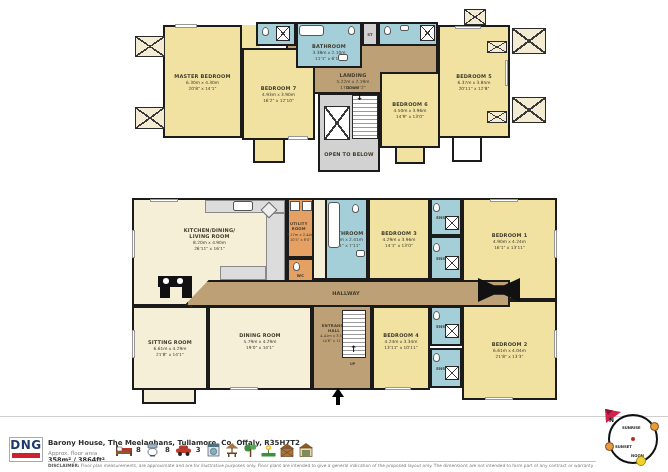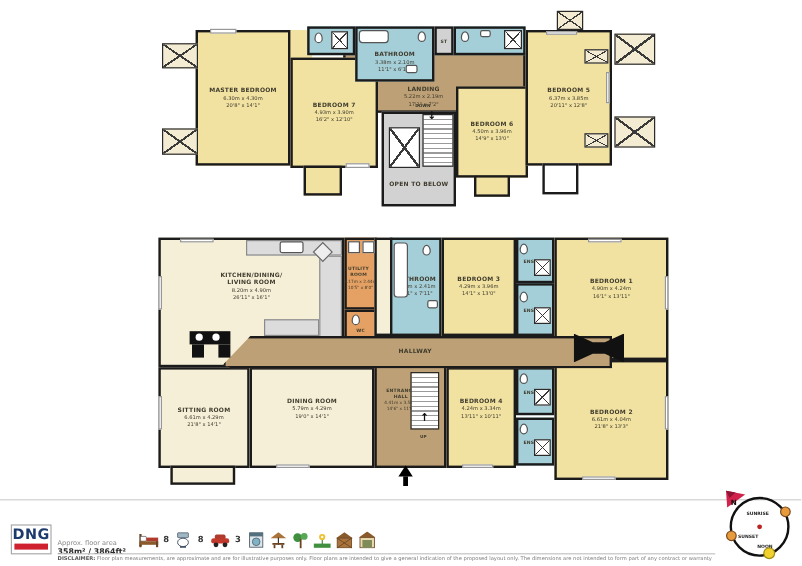--- a/index.html
+++ b/index.html
@@ -343,20 +343,21 @@
     <div class="win" style="left:554px;top:330px;width:3px;height:28px"></div>
   </div>
 
   <div class="divider"></div>
 
   <div class="logo">
     <div class="dng">DNG</div>
     <div class="strip"></div>
   </div>
 
+  <div class="addr">Barony House, The Meelaghans, Tullamore, Co. Offaly, R35H7T2</div>
   <div class="area-label">Approx. floor area</div>
   <div class="area-value">358m² / 3864ft²</div>
 
   <div class="icons">
     <span class="icn">
         <svg width="16" height="14" viewBox="0 0 16 14">
           <rect x="0" y="2" width="2" height="10" fill="#6b4423"></rect>
           <rect x="1" y="4" width="5" height="4" rx="1" fill="#fff" stroke="#555" stroke-width="0.6"></rect>
           <rect x="6" y="5" width="10" height="3" fill="#b03a2e"></rect>
           <rect x="0" y="8" width="16" height="3" fill="#8a5a2b"></rect>

